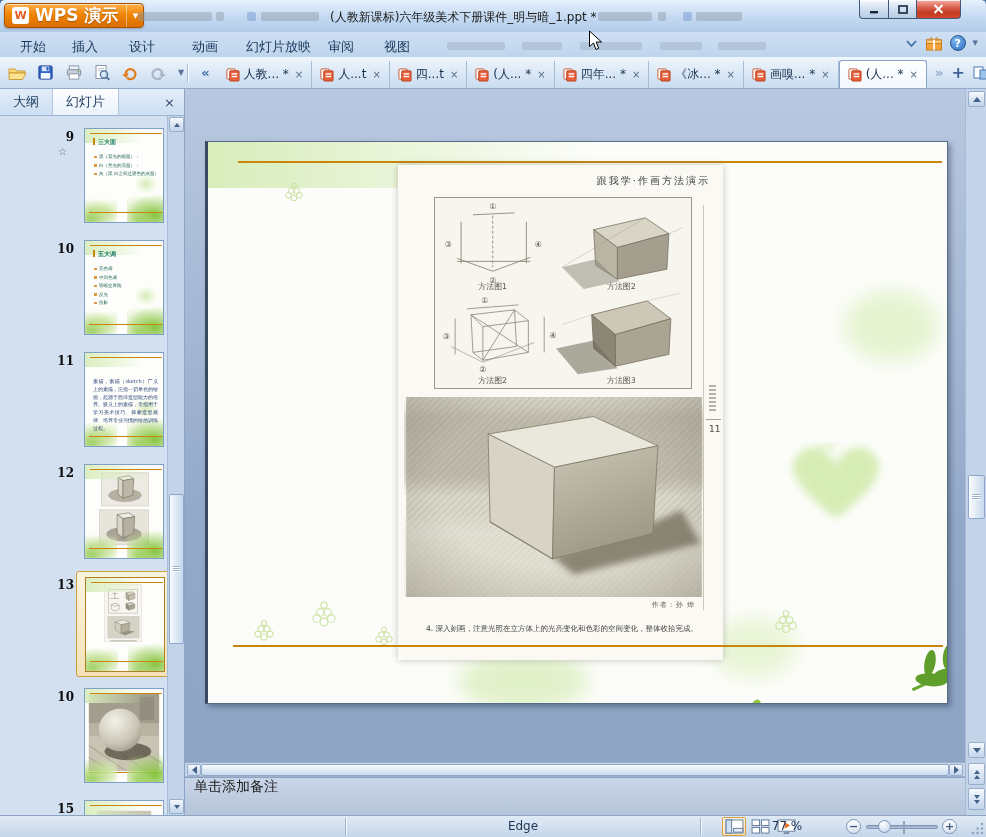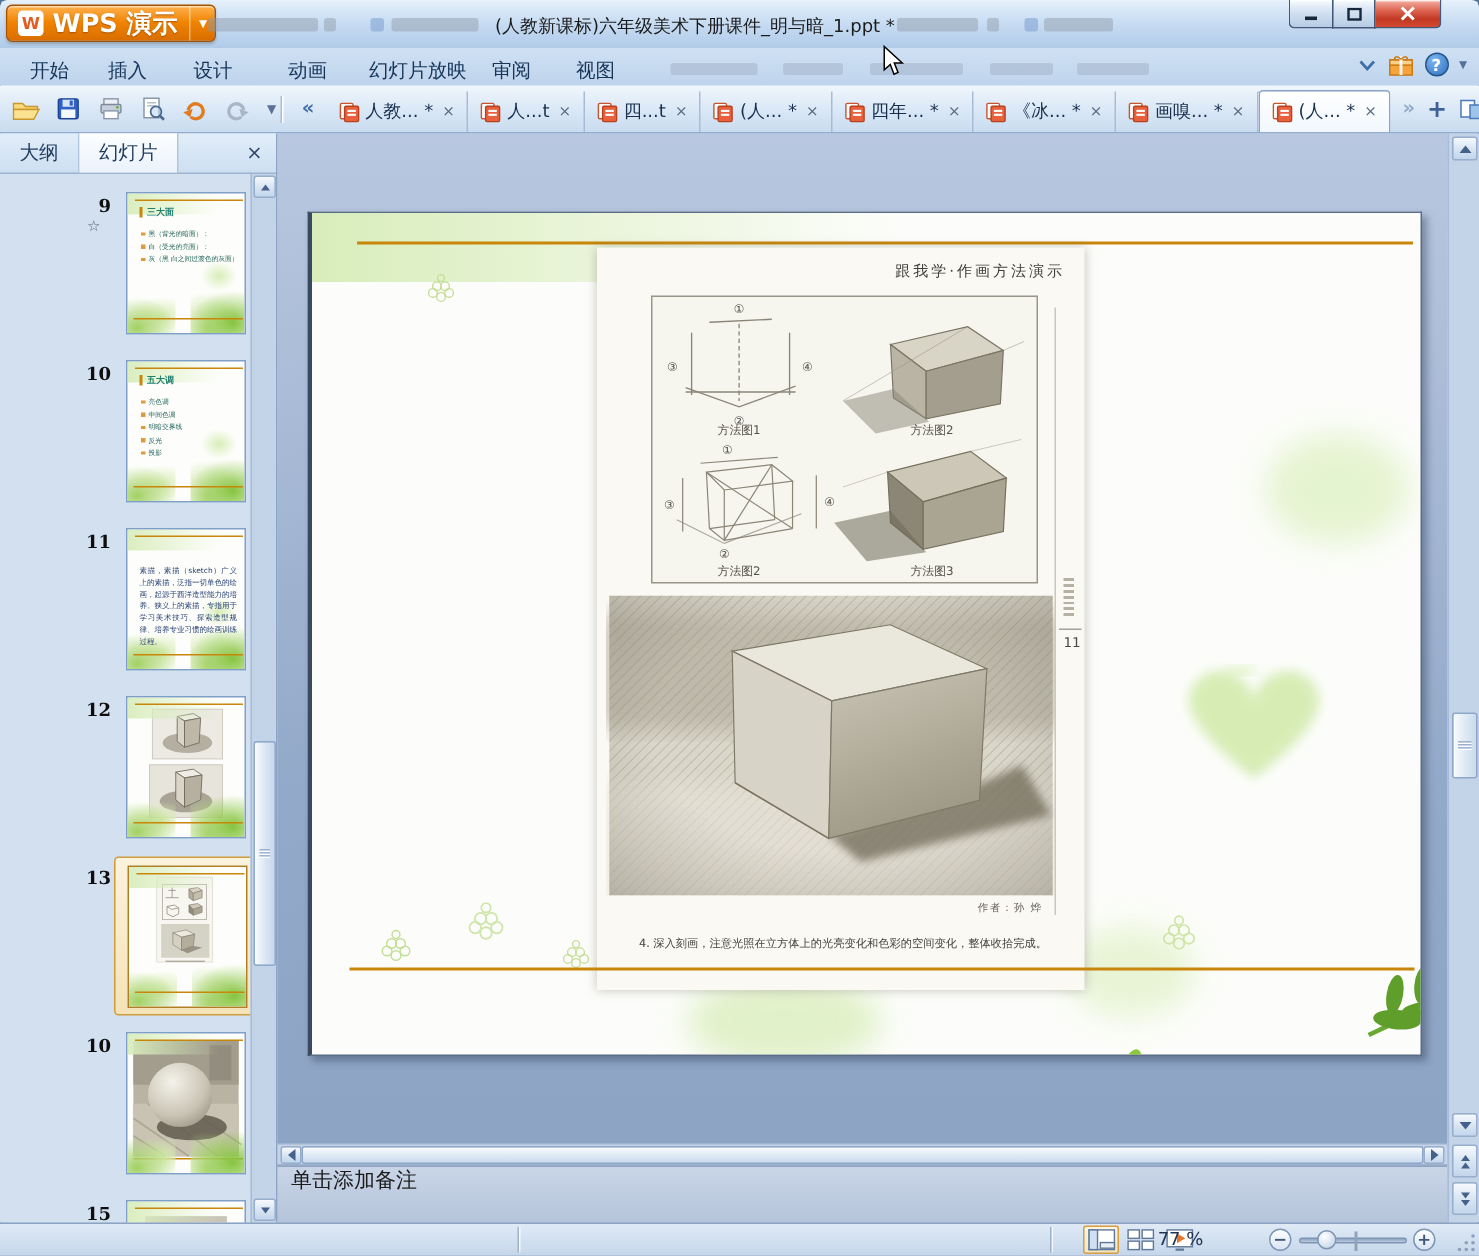--- a/index.html
+++ b/index.html
@@ -786,20 +786,21 @@
         <span class="tri-up small"></span>
     </div>
     <div class="navbtn" style="top:699px">
       <span class="tri-dn small"></span>
         <span class="tri-dn small"></span>
     </div>
   </div>
 
   <div class="statusbar">
     <div class="sb-sep" style="left:345px"></div>
+    <div class="sb-theme">Edge</div>
     <div class="sb-sep" style="left:700px"></div>
     <div class="viewbtns">
       <span class="vb sel">
         <svg width="19" height="15" viewBox="0 0 20 16">
             <rect x="1" y="1" width="18" height="14" fill="#fff" stroke="#5f7899"></rect>
             <rect x="1" y="1" width="6" height="14" fill="#cfe0f2" stroke="#5f7899"></rect>
             <rect x="9" y="10" width="10" height="4" fill="#e8eef6" stroke="#5f7899"></rect>
           </svg>
       </span>
       <span class="vb">

